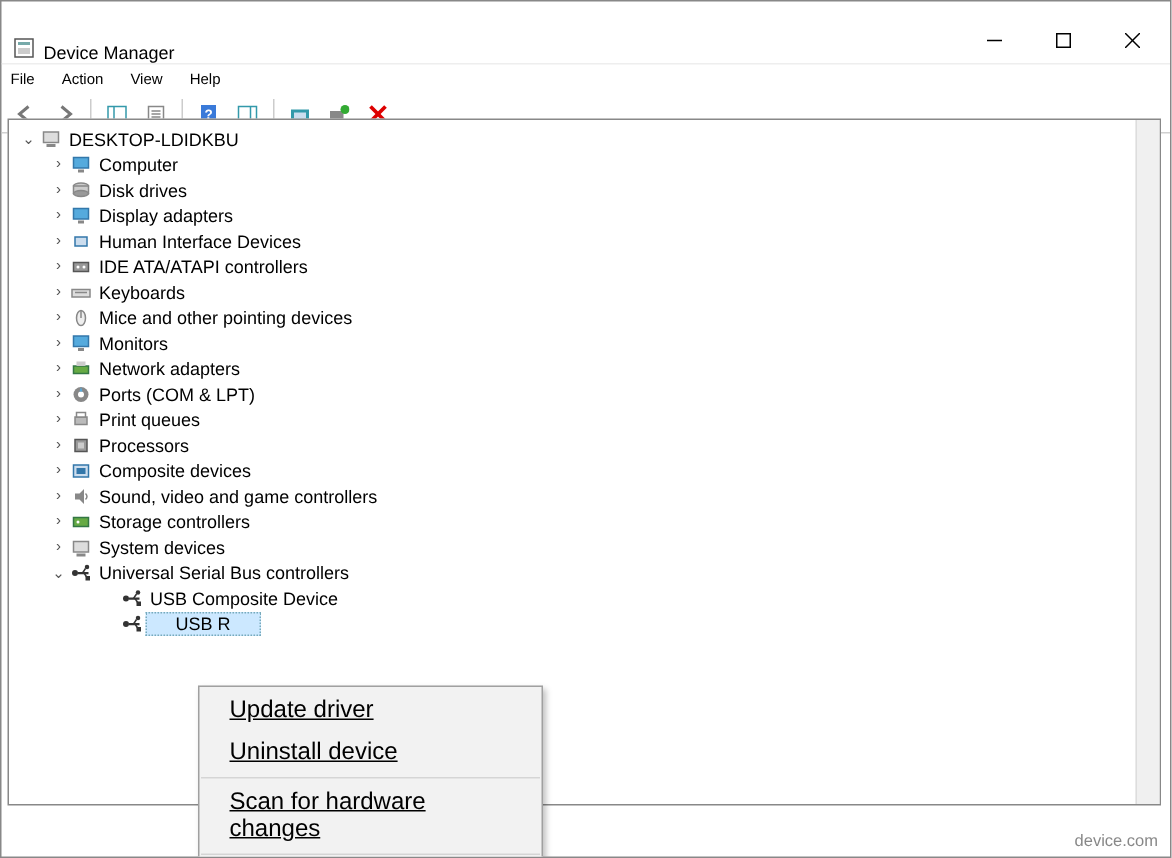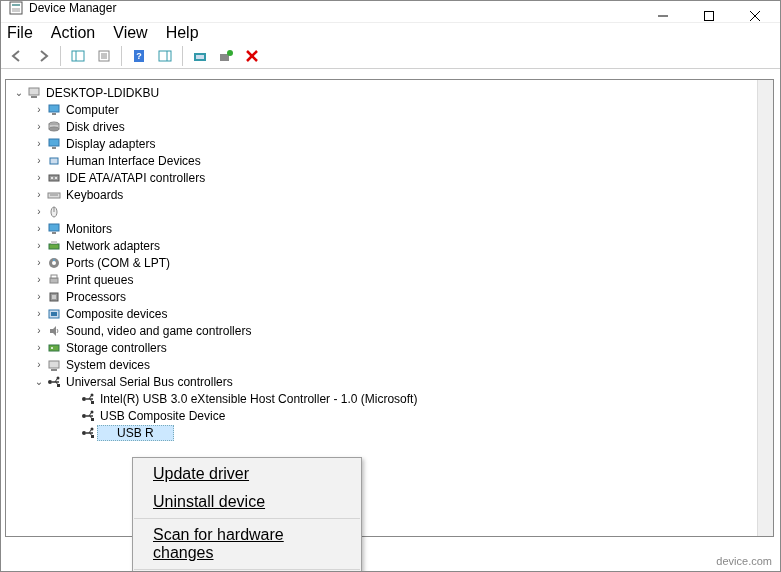--- a/index.html
+++ b/index.html
@@ -8,42 +8,42 @@
     font-family: "Segoe UI", Tahoma, sans-serif;
     font-size: 12px;
     background: #fff;
     width: 781px;
     height: 572px;
     overflow: hidden;
     border: 1px solid #888;
     position: relative;
   }
   .titlebar {
-    height: 22px;
+    height: 42px;
     display: flex;
-    align-items: flex-start;
+    align-items: flex-end;
     padding: 0 2px 0 8px;
     border-bottom: 1px solid #eee;
   }
   .titlebar .icon { margin-right: 6px; }
   .titlebar .title { flex: 0 0 auto; font-size: 12px; }
   .titlebar .spacer { flex: 1; }
   .win-btn {
     width: 46px; height: 30px;
     display: flex; align-items: center; justify-content: center;
     font-size: 14px;
   }
   .menubar {
     height: 20px;
     display: flex;
     align-items: center;
     padding: 0 6px;
     gap: 18px;
   }
-  .menubar span { font-size: 16px; }
+  .menubar span { font-size: 10px; }
   .toolbar {
     height: 26px;
     display: flex;
     align-items: center;
     padding: 0 4px;
     border-bottom: 1px solid #d0d0d0;
     gap: 2px;
   }
   .tbtn {
     width: 24px; height: 22px;
@@ -270,20 +270,21 @@
     <span class="label">Keyboards</span>
       </div>
       <div class="node" style="padding-left: 24px;">
         <span class="expander">›</span>
     <span class="devicon">
           <svg width="14" height="14">
             <ellipse cx="7" cy="7" rx="3" ry="5" fill="#eee" stroke="#888"></ellipse>
             <line x1="7" y1="2" x2="7" y2="7" stroke="#888"></line>
           </svg>
         </span>
+    <span class="label">Mice and other pointing devices</span>
       </div>
       <div class="node" style="padding-left: 24px;">
         <span class="expander">›</span>
     <span class="devicon">
           <svg width="14" height="14">
             <rect x="2" y="2" width="10" height="7" fill="#5ad" stroke="#37a"></rect>
             <rect x="5" y="10" width="4" height="2" fill="#888"></rect>
           </svg>
         </span>
     <span class="label">Monitors</span>
@@ -379,34 +380,20 @@
             <circle cx="11" cy="3" r="1.5" fill="#333"></circle>
             <line x1="9" y1="7" x2="11" y2="10" stroke="#333"></line>
             <rect x="10" y="9" width="3" height="3" fill="#333"></rect>
           </svg>
         </span>
     <span class="label">Universal Serial Bus controllers</span>
       </div>
     </div>
 
   <div id="usbkids">
-      <div class="node" style="padding-left: 58px;">
-        <span class="expander"></span>
-    <span class="devicon">
-          <svg width="14" height="14">
-            <circle cx="3" cy="7" r="2" fill="#333"></circle>
-            <line x1="5" y1="7" x2="12" y2="7" stroke="#333" stroke-width="1.5"></line>
-            <line x1="8" y1="7" x2="10" y2="4" stroke="#333"></line>
-            <circle cx="11" cy="3" r="1.5" fill="#333"></circle>
-            <line x1="9" y1="7" x2="11" y2="10" stroke="#333"></line>
-            <rect x="10" y="9" width="3" height="3" fill="#333"></rect>
-          </svg>
-        </span>
-    <span class="label ">Intel(R) USB 3.0 eXtensible Host Controller - 1.0 (Microsoft)</span>
-      </div>
       <div class="node" style="padding-left: 58px;">
         <span class="expander"></span>
     <span class="devicon">
           <svg width="14" height="14">
             <circle cx="3" cy="7" r="2" fill="#333"></circle>
             <line x1="5" y1="7" x2="12" y2="7" stroke="#333" stroke-width="1.5"></line>
             <line x1="8" y1="7" x2="10" y2="4" stroke="#333"></line>
             <circle cx="11" cy="3" r="1.5" fill="#333"></circle>
             <line x1="9" y1="7" x2="11" y2="10" stroke="#333"></line>
             <rect x="10" y="9" width="3" height="3" fill="#333"></rect>

